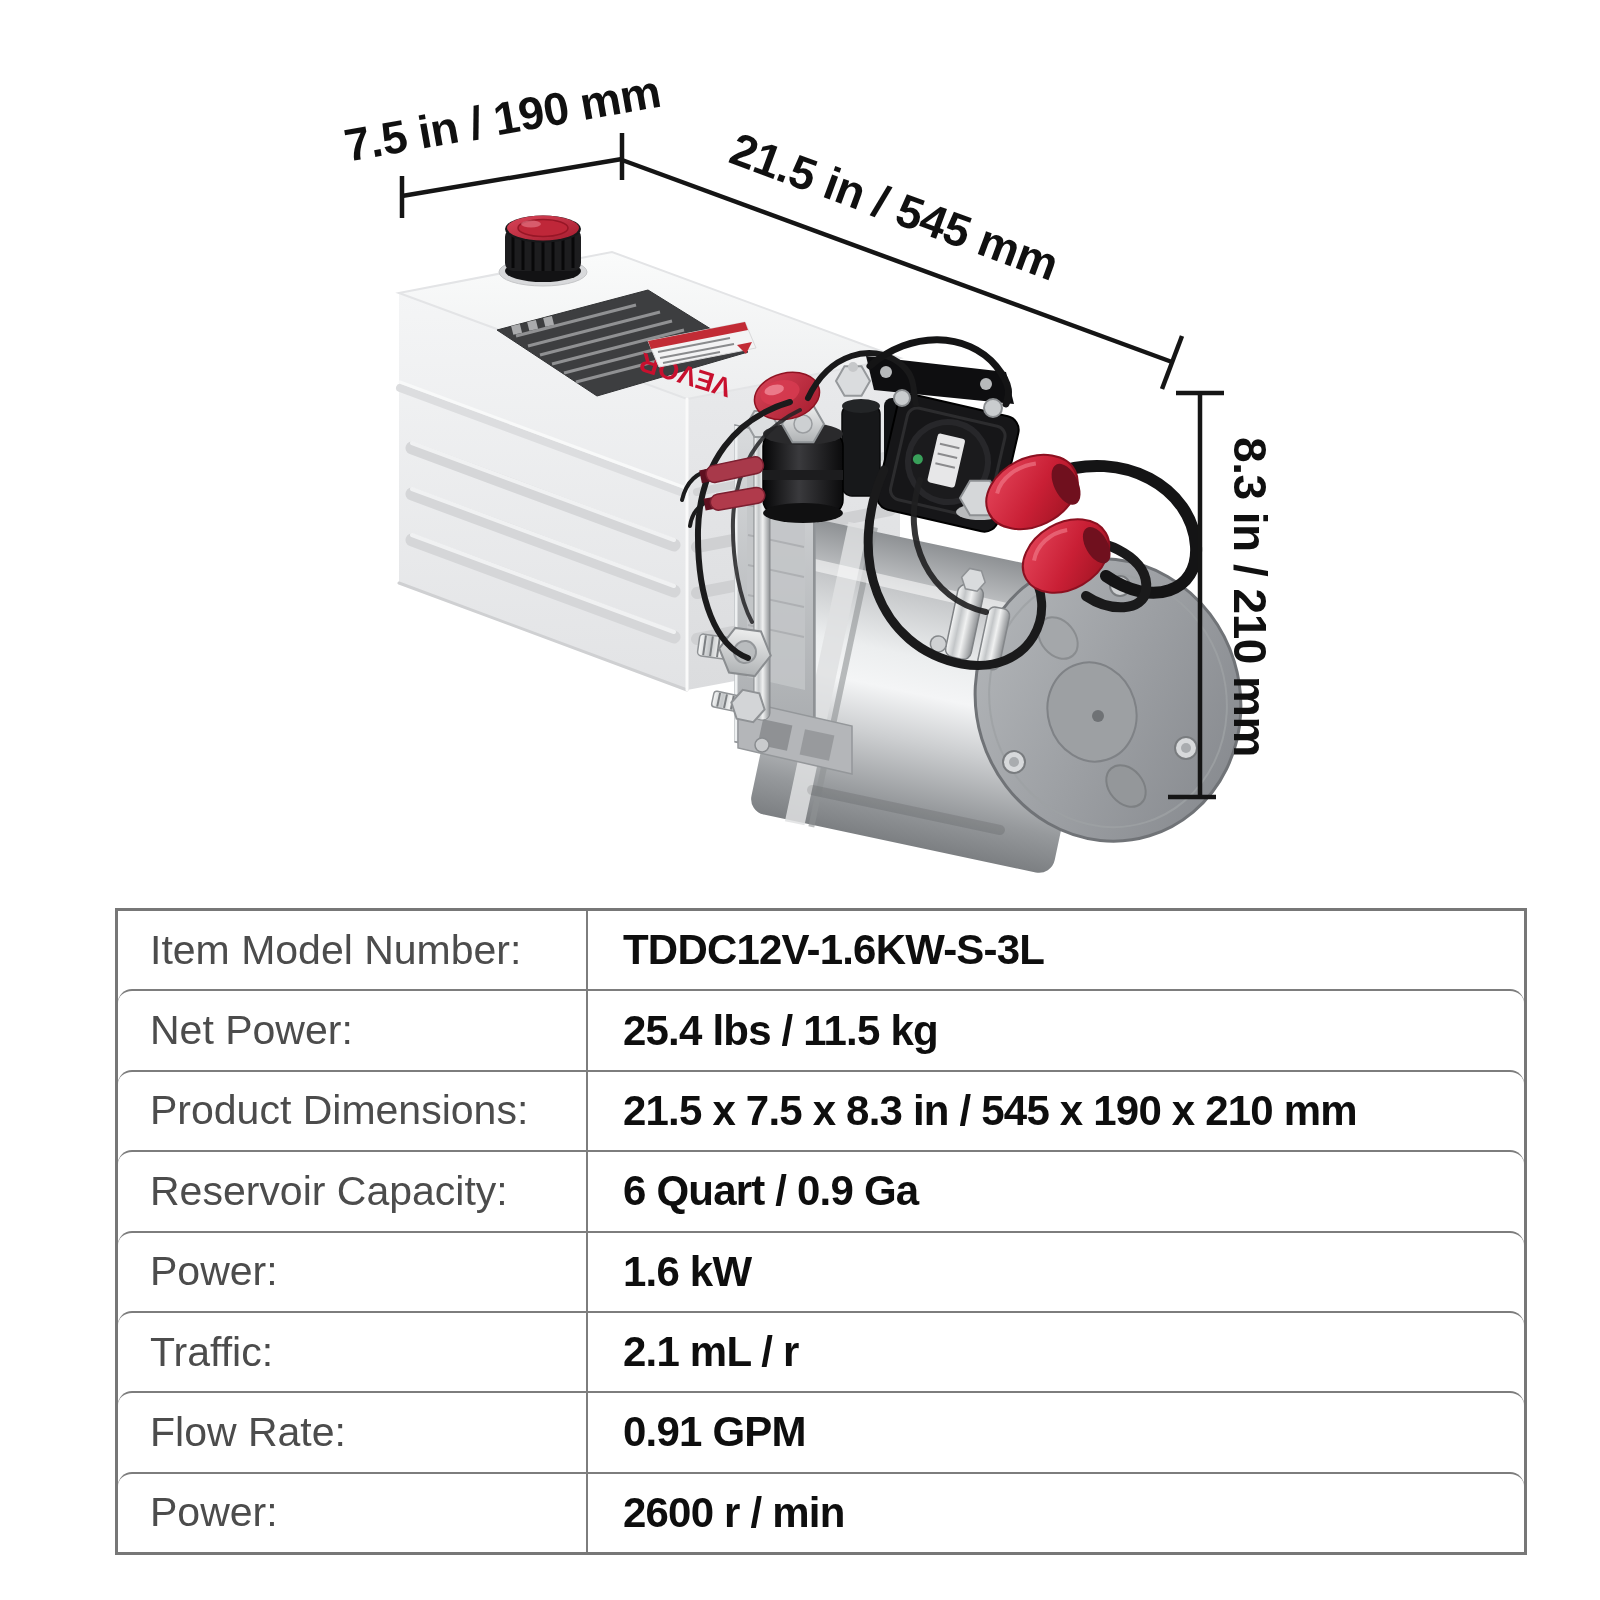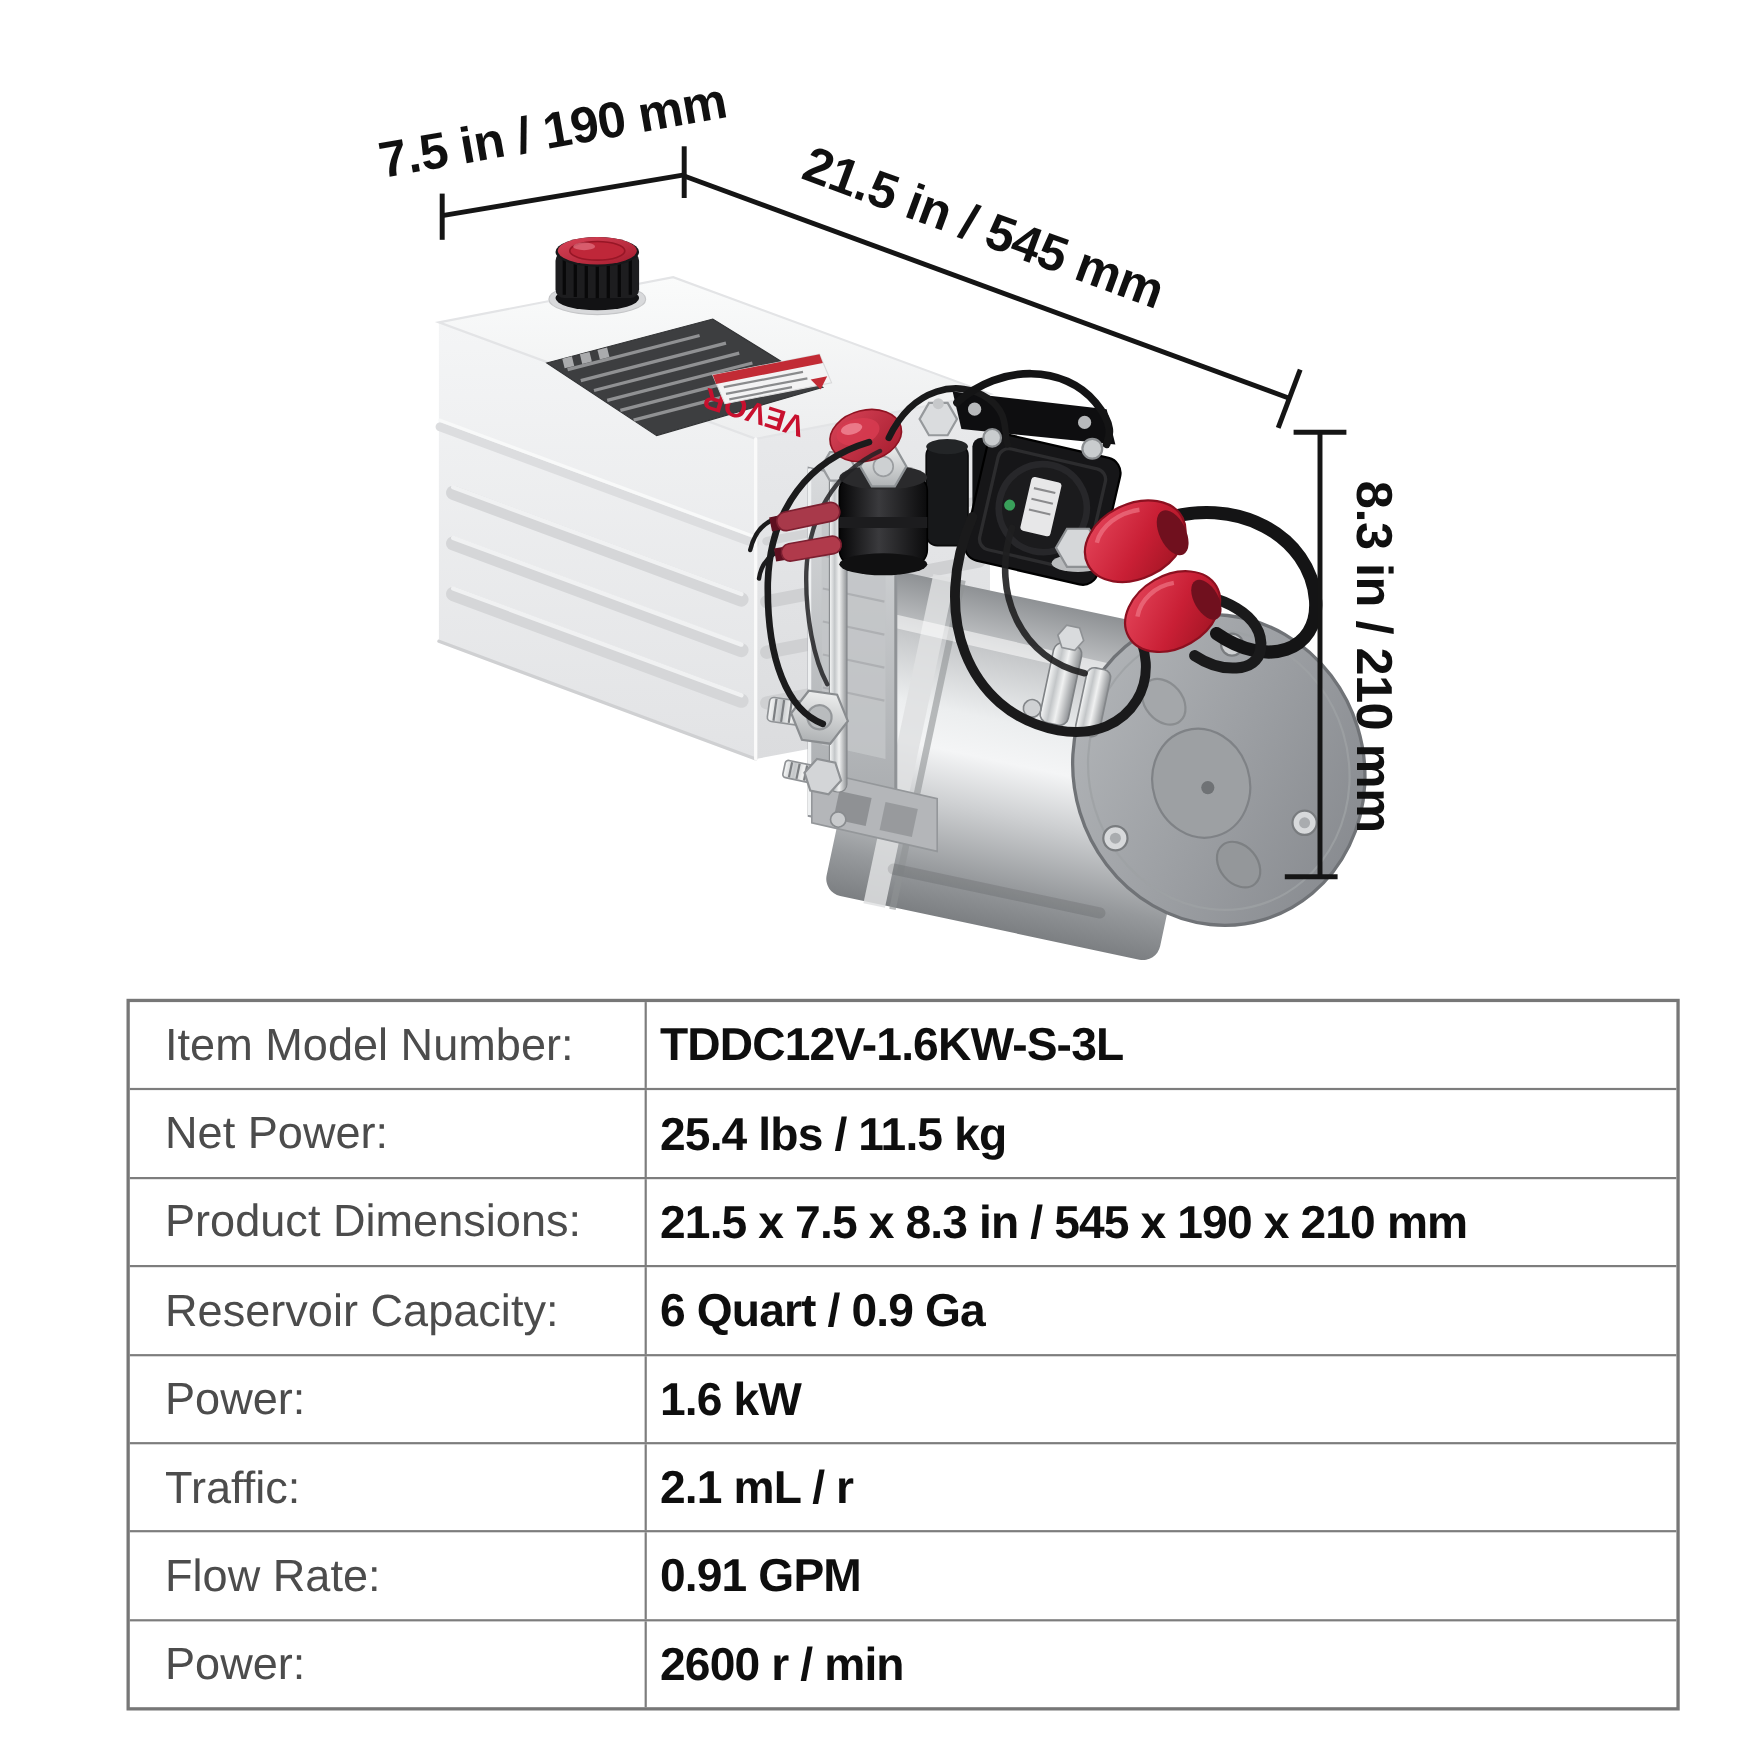--- a/index.html
+++ b/index.html
@@ -10,29 +10,29 @@
   .scene{position:absolute;left:0;top:0;}
   .dim-text{
     font-family:"Liberation Sans", sans-serif;
     font-weight:bold;font-size:46px;fill:#101010;letter-spacing:-0.5px;
   }
   .spec-table{
     position:absolute;left:115px;top:908px;width:1412px;height:647px;
     box-sizing:border-box;border:3px solid #777;background:#fff;
     display:flex;flex-direction:column;
   }
-  .spec-row{flex:1;display:flex;border-top:2px solid #7d7d7d;min-height:0;}
+  .spec-row{flex:1;display:flex;border-top:2px solid #7d7d7d;min-height:0;border-radius:14px;}
   .spec-row:first-child{border-top:none;}
   .spec-cell{display:flex;align-items:center;box-sizing:border-box;overflow:hidden;white-space:nowrap;}
   .spec-label{
     width:470px;padding-left:32px;border-right:2px solid #7d7d7d;
     font-size:41px;color:#4c4c4c;letter-spacing:0px;
   }
   .spec-value{
-    flex:1;padding-left:12px;font-size:42px;font-weight:bold;color:#0e0e0e;
+    flex:1;padding-left:35px;font-size:42px;font-weight:bold;color:#0e0e0e;
     letter-spacing:-0.8px;
   }
 </style>
 </head>
 <body>
 
 <svg class="scene" width="1600" height="907" viewBox="0 0 1600 907">
   <defs>
     <linearGradient id="topGrad" x1="0" y1="0" x2="0" y2="1">
       <stop offset="0" stop-color="#fafbfb"></stop>

